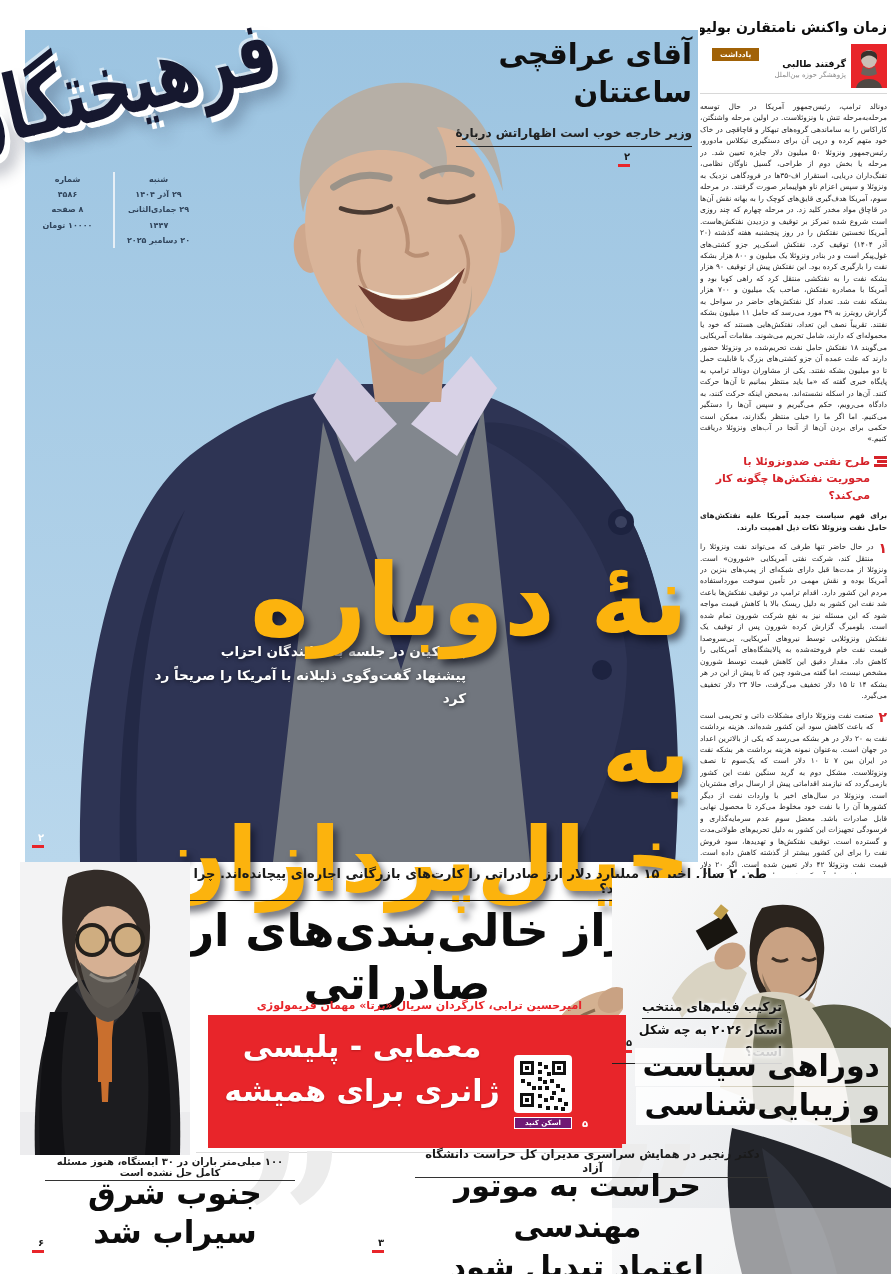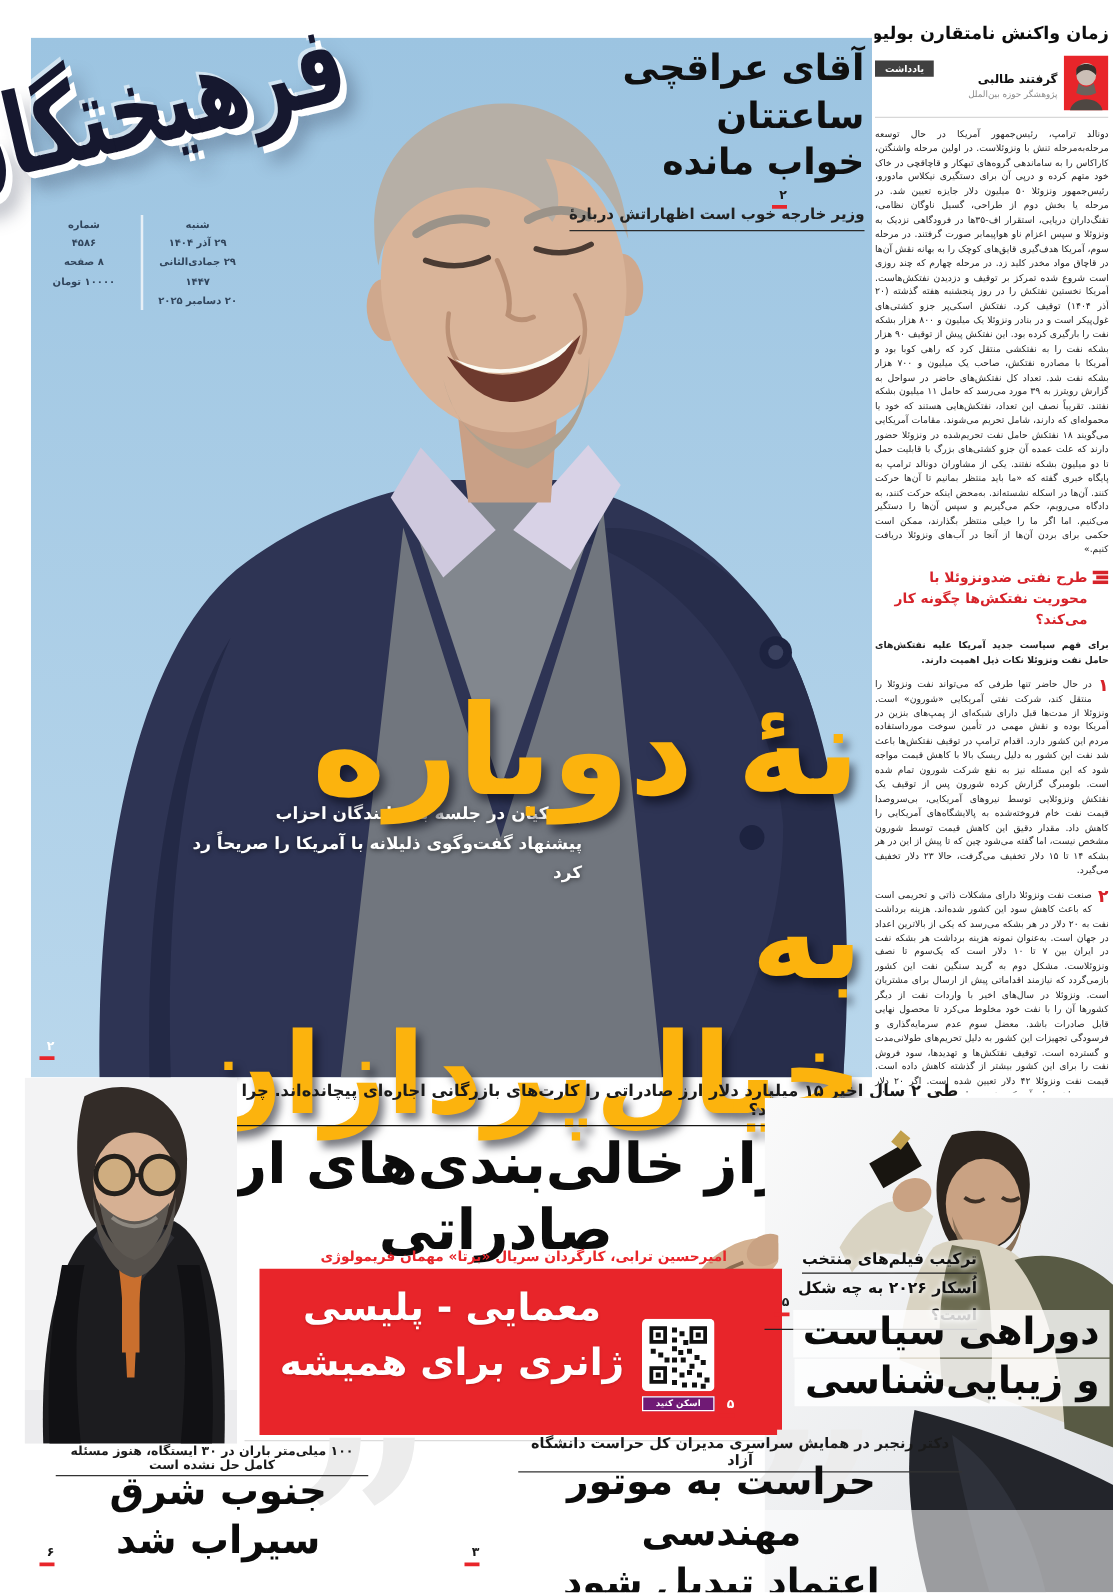--- a/index.html
+++ b/index.html
@@ -34,22 +34,22 @@
 
   
   .note-col{left:700px;top:18px;width:187px;height:856px;overflow:hidden;}
   .note-col h2{margin:0 0 7px;font-size:14px;line-height:1.35;color:#0d0d0d;white-space:nowrap;}
   .author-row{display:flex;align-items:flex-start;gap:5px;border-bottom:1px solid #d8d8d8;
               padding-bottom:5px;margin-bottom:7px;}
   .author-photo{width:36px;height:44px;flex:0 0 auto;}
   .author-meta{flex:1;text-align:right;padding-top:14px;}
   .author-name{font-size:9.5px;font-weight:bold;color:#111;}
   .author-role{font-size:7px;color:#888;margin-top:2px;}
-  .author-tag{background:#404040;color:#fff;font-size:7.5px;font-weight:bold;
-              padding:2px 8px;margin-top:4px;}
+  .author-tag{background:#a16207;color:#fff;font-size:7.5px;font-weight:bold;
+              padding:2px 8px;margin-top:4px;margin-left:12px;}
   .note-col p{margin:0 0 8px;font-size:7.4px;line-height:1.55;text-align:justify;color:#222;}
   .note-col .subhead{margin:4px 0 6px;font-size:11px;line-height:1.55;color:#d6232a;display:flex;gap:4px;}
   .sec-icon{flex:0 0 auto;margin-top:2px;}
   .note-col .lead{font-weight:bold;}
   .note-col .num{color:#d6232a;font-size:14px;font-weight:bold;float:right;margin-left:5px;line-height:1;}
 
   
   .main-kicker{left:150px;top:640px;width:316px;text-align:right;color:#fff;
                font-size:13.5px;font-weight:bold;line-height:1.75;
                text-shadow:0 1px 4px rgba(0,0,0,.6);}
@@ -163,21 +163,20 @@
       <div>شماره</div>
       <div style="letter-spacing:6px;">۴۵۸۶</div>
       <div>۸ صفحه</div>
       <div>۱۰۰۰۰ تومان</div>
     </div>
   </div>
 
   <div class="abs araghchi">
     <h1>
       <span>آقای عراقچی ساعتتان</span><br>
-      <span>خواب مانده</span>
     </h1>
     <div class="subs">
       <span>وزیر خارجه خوب است اظهاراتش دربارهٔ</span><br>
     </div>
   </div>
   <div class="abs pg pg-araghchi">۲</div>
 
   <div class="abs note-col">
     <h2>زمان واکنش نامتقارن بولیواری</h2>
     <div class="author-row">

